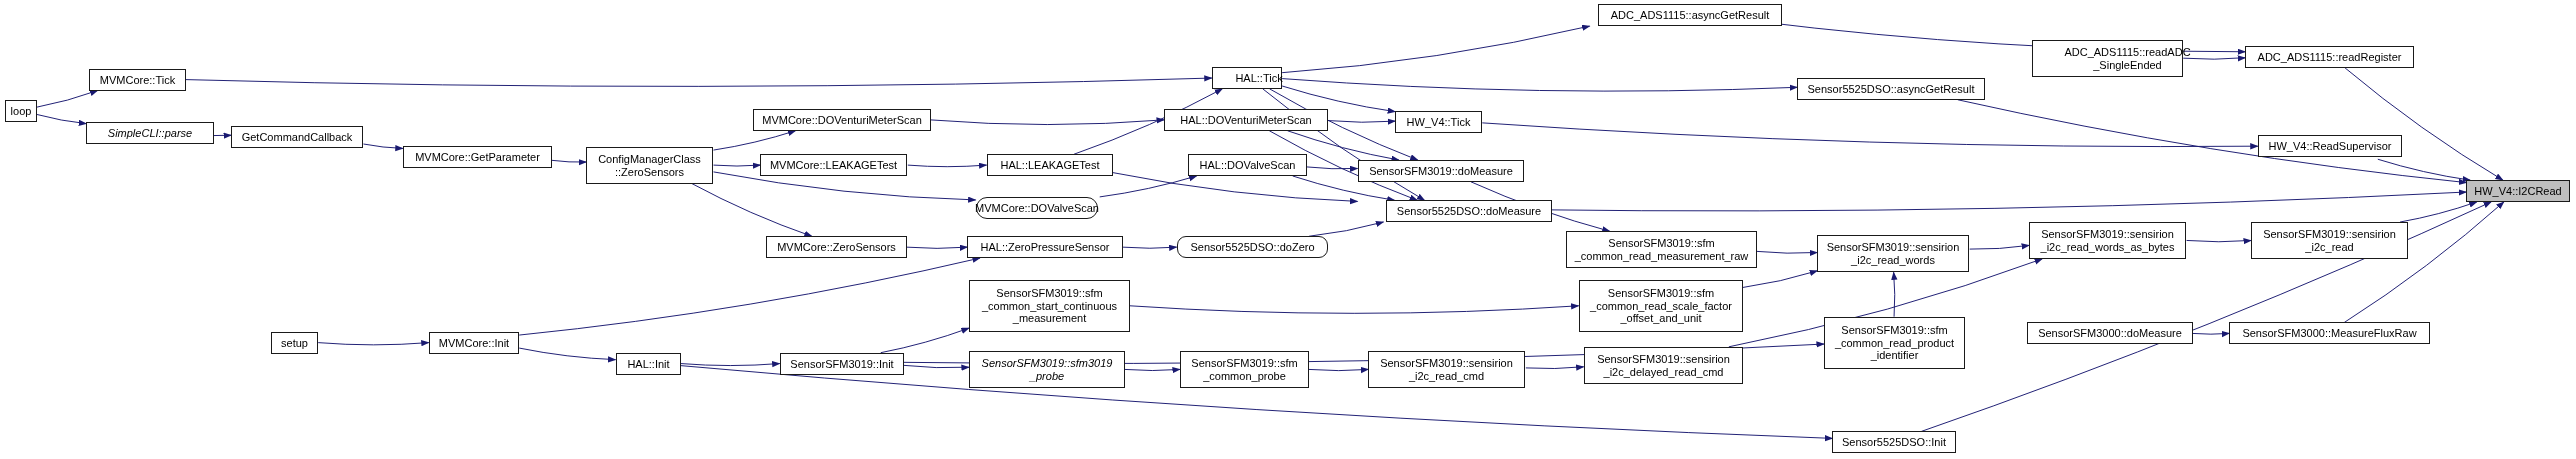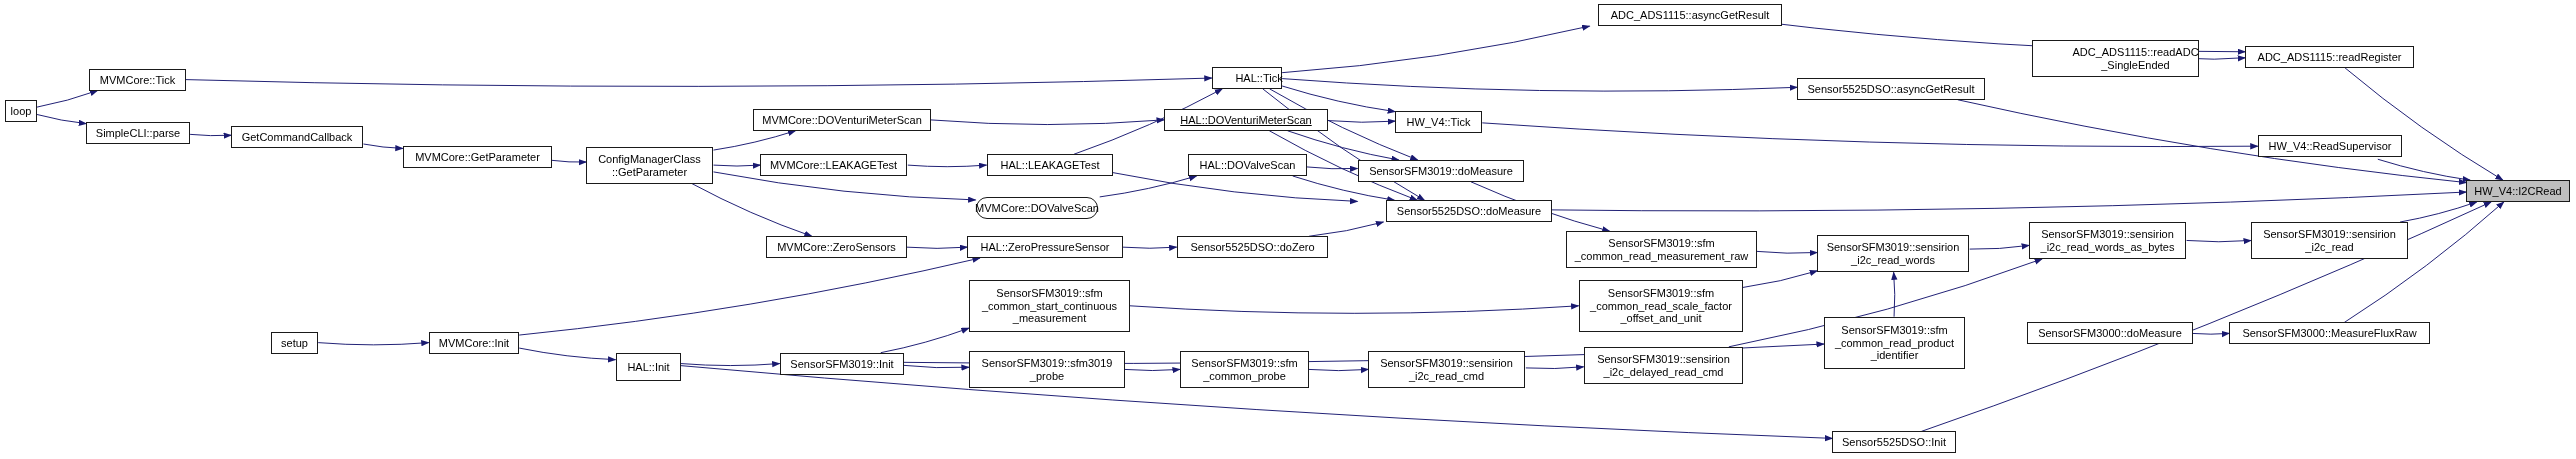--- a/index.html
+++ b/index.html
@@ -118,58 +118,58 @@
         <path class="edge-path" d="M1822,439.1782945736434 Q1856.553488372093,441.2696899224806 1891,437.8410852713178" marker-end="url(#arrow)"></path>
         <path class="edge-path" d="M2064.4026845637586,414 Q2255.7,376.46778523489934 2438.5973154362414,309" marker-end="url(#arrow)"></path>
       </g>
   </svg>
 <div class="node" style="left: 5px; top: 100px; width: 32px; height: 22px;">
       <div>loop</div>
     </div>
     <div class="node" style="left: 89px; top: 69px; width: 97px; height: 22px;">
       <div>MVMCore::Tick</div>
     </div>
-    <div class="node" style="left: 86px; top: 122px; width: 104px; height: 22px;">
+    <div class="node" style="left: 86px; top: 122px; width: 128px; height: 22px; font-style: italic;">
       <div>SimpleCLI::parse</div>
     </div>
     <div class="node" style="left: 231px; top: 126px; width: 132px; height: 22px;">
       <div>GetCommandCallback</div>
     </div>
     <div class="node" style="left: 403px; top: 146px; width: 149px; height: 22px;">
       <div>MVMCore::GetParameter</div>
     </div>
     <div class="node" style="left: 586px; top: 147px; width: 127px; height: 37px;">
       <div>ConfigManagerClass</div>
-      <div>::GetParameter</div>
+      <div>::ZeroSensors</div>
     </div>
     <div class="node" style="left: 753px; top: 109px; width: 178px; height: 22px;">
       <div>MVMCore::DOVenturiMeterScan</div>
     </div>
     <div class="node" style="left: 760px; top: 154px; width: 147px; height: 22px;">
       <div>MVMCore::LEAKAGETest</div>
     </div>
     <div class="node" style="left: 976px; top: 197px; width: 122px; height: 22px; border-radius: 11px;">
       <div>MVMCore::DOValveScan</div>
     </div>
     <div class="node" style="left: 766px; top: 236px; width: 141px; height: 22px;">
       <div>MVMCore::ZeroSensors</div>
     </div>
     <div class="node" style="left: 987px; top: 154px; width: 126px; height: 22px;">
       <div>HAL::LEAKAGETest</div>
     </div>
     <div class="node" style="left: 967px; top: 236px; width: 156px; height: 22px;">
       <div>HAL::ZeroPressureSensor</div>
     </div>
-    <div class="node" style="left: 1177px; top: 236px; width: 151px; height: 22px;">
+    <div class="node" style="left: 1177px; top: 236px; width: 151px; height: 22px; border-radius: 9px;">
       <div>Sensor5525DSO::doZero</div>
     </div>
     <div class="node" style="left: 1212px; top: 67px; width: 70px; height: 22px; padding-left: 24px;">
       <div>HAL::Tick</div>
     </div>
-    <div class="node" style="left: 1164px; top: 109px; width: 164px; height: 22px; text-decoration: underline;">
+    <div class="node" style="left: 1164px; top: 109px; width: 164px; height: 22px;">
       <div>HAL::DOVenturiMeterScan</div>
     </div>
     <div class="node" style="left: 1188px; top: 154px; width: 119px; height: 22px;">
       <div>HAL::DOValveScan</div>
     </div>
     <div class="node" style="left: 1395px; top: 111px; width: 87px; height: 22px;">
       <div>HW_V4::Tick</div>
     </div>
     <div class="node" style="left: 1358px; top: 160px; width: 166px; height: 22px;">
       <div>SensorSFM3019::doMeasure</div>
@@ -180,21 +180,21 @@
     <div class="node" style="left: 1566px; top: 231px; width: 191px; height: 37px;">
       <div>SensorSFM3019::sfm</div>
       <div>_common_read_measurement_raw</div>
     </div>
     <div class="node" style="left: 1569px; top: 4.2px; width: 184px; height: 22px; margin-left: 29px;">
       <div>ADC_ADS1115::asyncGetResult</div>
     </div>
     <div class="node" style="left: 1797px; top: 78px; width: 188px; height: 22px;">
       <div>Sensor5525DSO::asyncGetResult</div>
     </div>
-    <div class="node" style="left: 2032px; top: 40px; width: 167px; height: 37px; padding-left: 40px;">
+    <div class="node" style="left: 2032px; top: 40px; width: 151px; height: 37px; padding-left: 40px;">
       <div>ADC_ADS1115::readADC</div>
       <div>_SingleEnded</div>
     </div>
     <div class="node" style="left: 2245px; top: 46px; width: 169px; height: 22px;">
       <div>ADC_ADS1115::readRegister</div>
     </div>
     <div class="node" style="left: 2258px; top: 135px; width: 144px; height: 22px;">
       <div>HW_V4::ReadSupervisor</div>
     </div>
     <div class="node highlight" style="left: 2466px; top: 180px; width: 104px; height: 22px;">
@@ -234,32 +234,32 @@
     </div>
     <div class="node" style="left: 2229px; top: 322px; width: 201px; height: 22px;">
       <div>SensorSFM3000::MeasureFluxRaw</div>
     </div>
     <div class="node" style="left: 271px; top: 332px; width: 47px; height: 22px;">
       <div>setup</div>
     </div>
     <div class="node" style="left: 429px; top: 332px; width: 90px; height: 22px;">
       <div>MVMCore::Init</div>
     </div>
-    <div class="node" style="left: 616px; top: 353px; width: 65px; height: 28px;">
+    <div class="node" style="left: 616px; top: 353px; width: 65px; height: 22px;">
       <div>HAL::Init</div>
     </div>
     <div class="node" style="left: 780px; top: 353px; width: 124px; height: 22px;">
       <div>SensorSFM3019::Init</div>
     </div>
     <div class="node" style="left: 969px; top: 280px; width: 161px; height: 52px;">
       <div>SensorSFM3019::sfm</div>
       <div>_common_start_continuous</div>
       <div>_measurement</div>
     </div>
-    <div class="node" style="left: 969px; top: 351px; width: 156px; height: 37px;">
+    <div class="node" style="left: 969px; top: 351px; width: 156px; height: 37px; font-style: italic;">
       <div>SensorSFM3019::sfm3019</div>
       <div>_probe</div>
     </div>
     <div class="node" style="left: 1180px; top: 351px; width: 129px; height: 37px;">
       <div>SensorSFM3019::sfm</div>
       <div>_common_probe</div>
     </div>
     <div class="node" style="left: 1368px; top: 351px; width: 157px; height: 37px;">
       <div>SensorSFM3019::sensirion</div>
       <div>_i2c_read_cmd</div>

